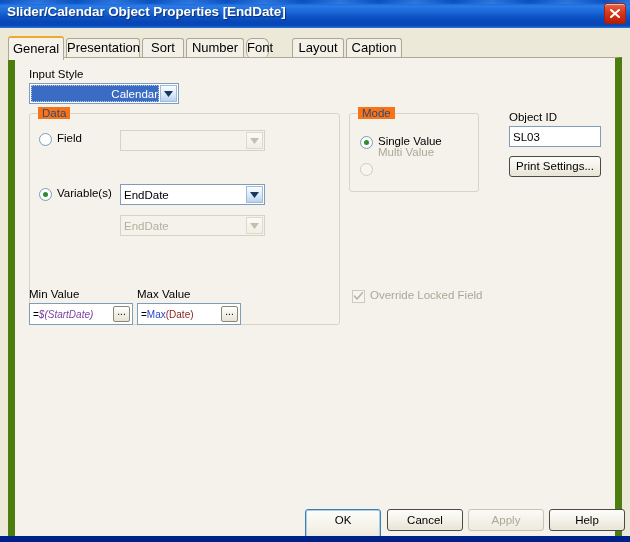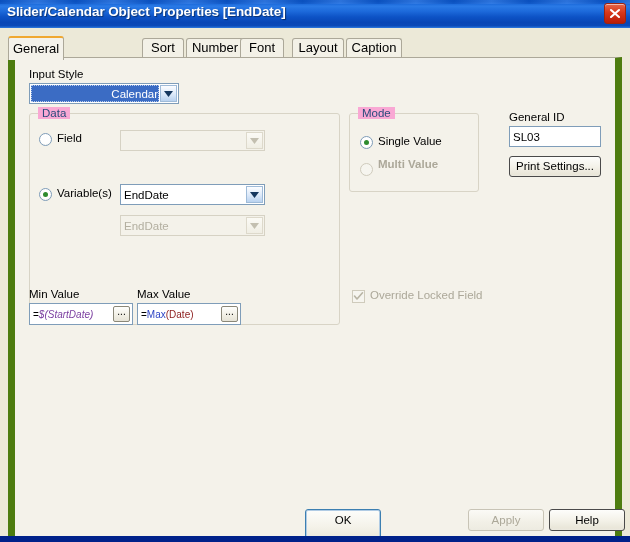--- a/index.html
+++ b/index.html
@@ -123,21 +123,21 @@
   .groupbox {
     position: absolute;
     border: 1px solid #d8d4c6;
     border-radius: 3px;
     box-sizing: border-box;
   }
   .groupbox > .gb-title {
     position: absolute;
     top: -7px; left: 8px;
     padding: 0 4px;
-    background: #f9a8d4;
+    background: #f97316;
     font-size: 11.5px;
     color: #2a4b7c;
     white-space: nowrap;
   }
 
   .combo {
     position: absolute;
     box-sizing: border-box;
     background: #ffffff;
     border: 1px solid #7f9db9;
@@ -296,23 +296,24 @@
         <g stroke="#ffffff" stroke-width="2.1" stroke-linecap="round">
           <line x1="3" y1="3" x2="11" y2="10"></line>
           <line x1="11" y1="3" x2="3" y2="10"></line>
         </g>
       </svg>
     </div>
   </div>
 
   <div class="tabstrip">
     <div class="tab active" style="left:0px;  width:56px;">General</div>
+    <div class="tab" style="left:58px; width:74px;">Presentation</div>
     <div class="tab" style="left:134px;width:42px;">Sort</div>
     <div class="tab" style="left:178px;width:58px;">Number</div>
-    <div class="tab" style="left:232px;width:44px;">Font</div>
+    <div class="tab" style="left:238px;width:23px;border-radius:6px;">Font</div>
     <div class="tab" style="left:284px;width:52px;">Layout</div>
     <div class="tab" style="left:338px;width:56px;">Caption</div>
   </div>
 
   <div class="tabpanel">
 
     <div class="lbl" style="left:14px; top:10px;">Input Style</div>
     <div class="combo focused" style="left:14px; top:25px; width:150px;text-align:right;">
       <div class="sel"></div>
       <div class="txt">Calendar</div>
@@ -360,23 +361,23 @@
     </div>
 
     <div class="groupbox" style="left:334px; top:55px; width:130px; height:79px;">
       <div class="gb-title">Mode</div>
     </div>
     <div class="radio" style="left:345px; top:78px;">
       <div class="dot"></div>
     </div>
     <div class="lbl" style="left:363px; top:77px;">Single Value</div>
     <div class="radio disabled" style="left:345px; top:105px;"></div>
-    <div class="lbl disabled" style="left:363px; top:100px;font-weight:bold;">Multi Value</div>
-
-    <div class="lbl" style="left:494px; top:53px;">General ID</div>
+    <div class="lbl disabled" style="left:363px; top:88px;">Multi Value</div>
+
+    <div class="lbl" style="left:494px; top:53px;">Object ID</div>
     <div class="textbox" style="left:494px; top:68px; width:92px;">
       <div class="val">SL03</div>
     </div>
     <div class="btn" style="left:494px; top:98px; width:92px; height:21px; line-height:19px;">Print Settings...</div>
 
     <div class="lbl" style="left:14px; top:230px;text-align:right;">Min Value</div>
     <div class="expr-box" style="left:14px; top:245px; width:104px;">
       <div class="expr"><span class="eq">=</span><span class="dollar-italic">$(StartDate)</span></div>
       <div class="ellipsis-btn">...</div>
     </div>
@@ -390,17 +391,18 @@
     <div class="checkbox" style="left:337px; top:232px;">
       <svg width="11" height="11" viewBox="0 0 11 11">
         <path d="M1.5 5 L4 8 L9.5 1.8" stroke="#b8b4a4" stroke-width="1.6" fill="none" stroke-linecap="round" stroke-linejoin="round"></path>
       </svg>
     </div>
     <div class="lbl disabled" style="left:355px; top:231px;">Override Locked Field</div>
 
   </div>
 
   <div class="btn default" style="left:305px; top:509px; width:76px; height:36px; line-height:20px;">OK</div>
+  <div class="btn" style="left:387px; top:509px; width:76px; height:22px; line-height:20px;">Cancel</div>
   <div class="btn" style="left:549px; top:509px; width:76px; height:22px; line-height:20px;">Help</div>
   <div class="btn disabled" style="left:468px; top:509px; width:76px; height:22px; line-height:20px;">Apply</div>
 
   <div class="bottom-border"></div>
 </div>
 
 </body></html>

